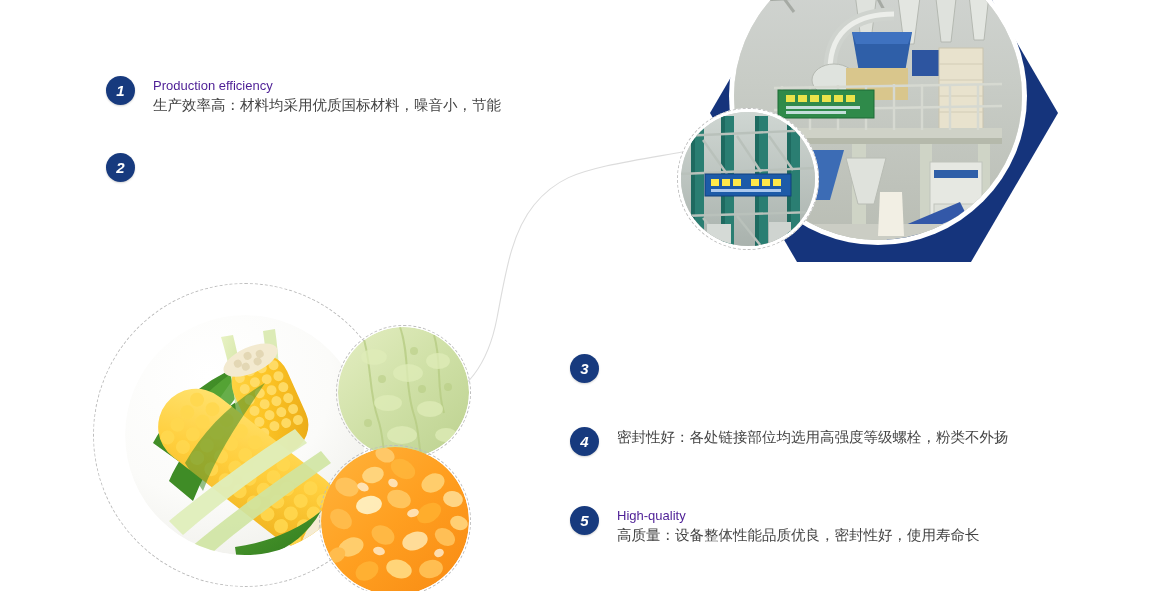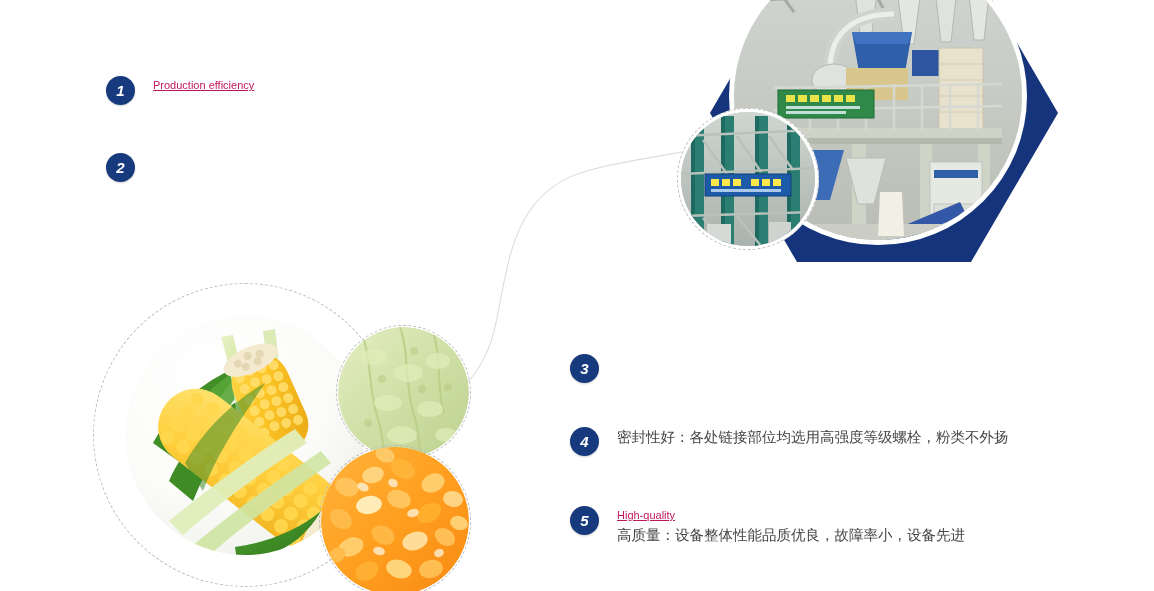--- a/index.html
+++ b/index.html
@@ -37,26 +37,25 @@
     text-align: center;
     flex: 0 0 29px;
     box-shadow: 0 1px 2px rgba(0,0,0,0.18);
     letter-spacing: 0;
   }
   .feature-text {
     margin-left: 18px;
     padding-top: 0px;
   }
   .feature-title {
-    color: #be185d;
-    font-size: 11px;
+    color: #4c1d95;
+    font-size: 13px;
     line-height: 19px;
     font-weight: normal;
     white-space: nowrap;
-    text-decoration: underline;
   }
   .feature-desc {
     color: #444444;
     font-size: 14.5px;
     line-height: 21px;
     white-space: nowrap;
     font-family: "DejaVu Sans", "Liberation Sans", sans-serif;
   }
 
   
@@ -480,20 +479,21 @@
           <ellipse cx="72" cy="36" rx="5" ry="4" transform="rotate(30 72 36)"></ellipse>
         </g>
       </svg>
     </div>
   </div>
 
   <div class="feature-item" style="left:106px; top:76px;">
     <div class="badge">1</div>
     <div class="feature-text">
       <div class="feature-title">Production efficiency</div>
+      <div class="feature-desc">生产效率高：材料均采用优质国标材料，噪音小，节能</div>
     </div>
   </div>
 
   <div class="feature-item" style="left:106px; top:153px;">
     <div class="badge">2</div>
   </div>
 
   <div class="feature-item" style="left:570px; top:354px;">
     <div class="badge">3</div>
     <div class="feature-text">
@@ -504,17 +504,17 @@
     <div class="badge">4</div>
     <div class="feature-text">
       <div class="feature-desc">密封性好：各处链接部位均选用高强度等级螺栓，粉类不外扬</div>
     </div>
   </div>
 
   <div class="feature-item" style="left:570px; top:506px;">
     <div class="badge">5</div>
     <div class="feature-text">
       <div class="feature-title">High-quality</div>
-      <div class="feature-desc">高质量：设备整体性能品质优良，故障率小，设备先进</div>
+      <div class="feature-desc">高质量：设备整体性能品质优良，密封性好，使用寿命长</div>
     </div>
   </div>
 
 </div>
 
 </body></html>

